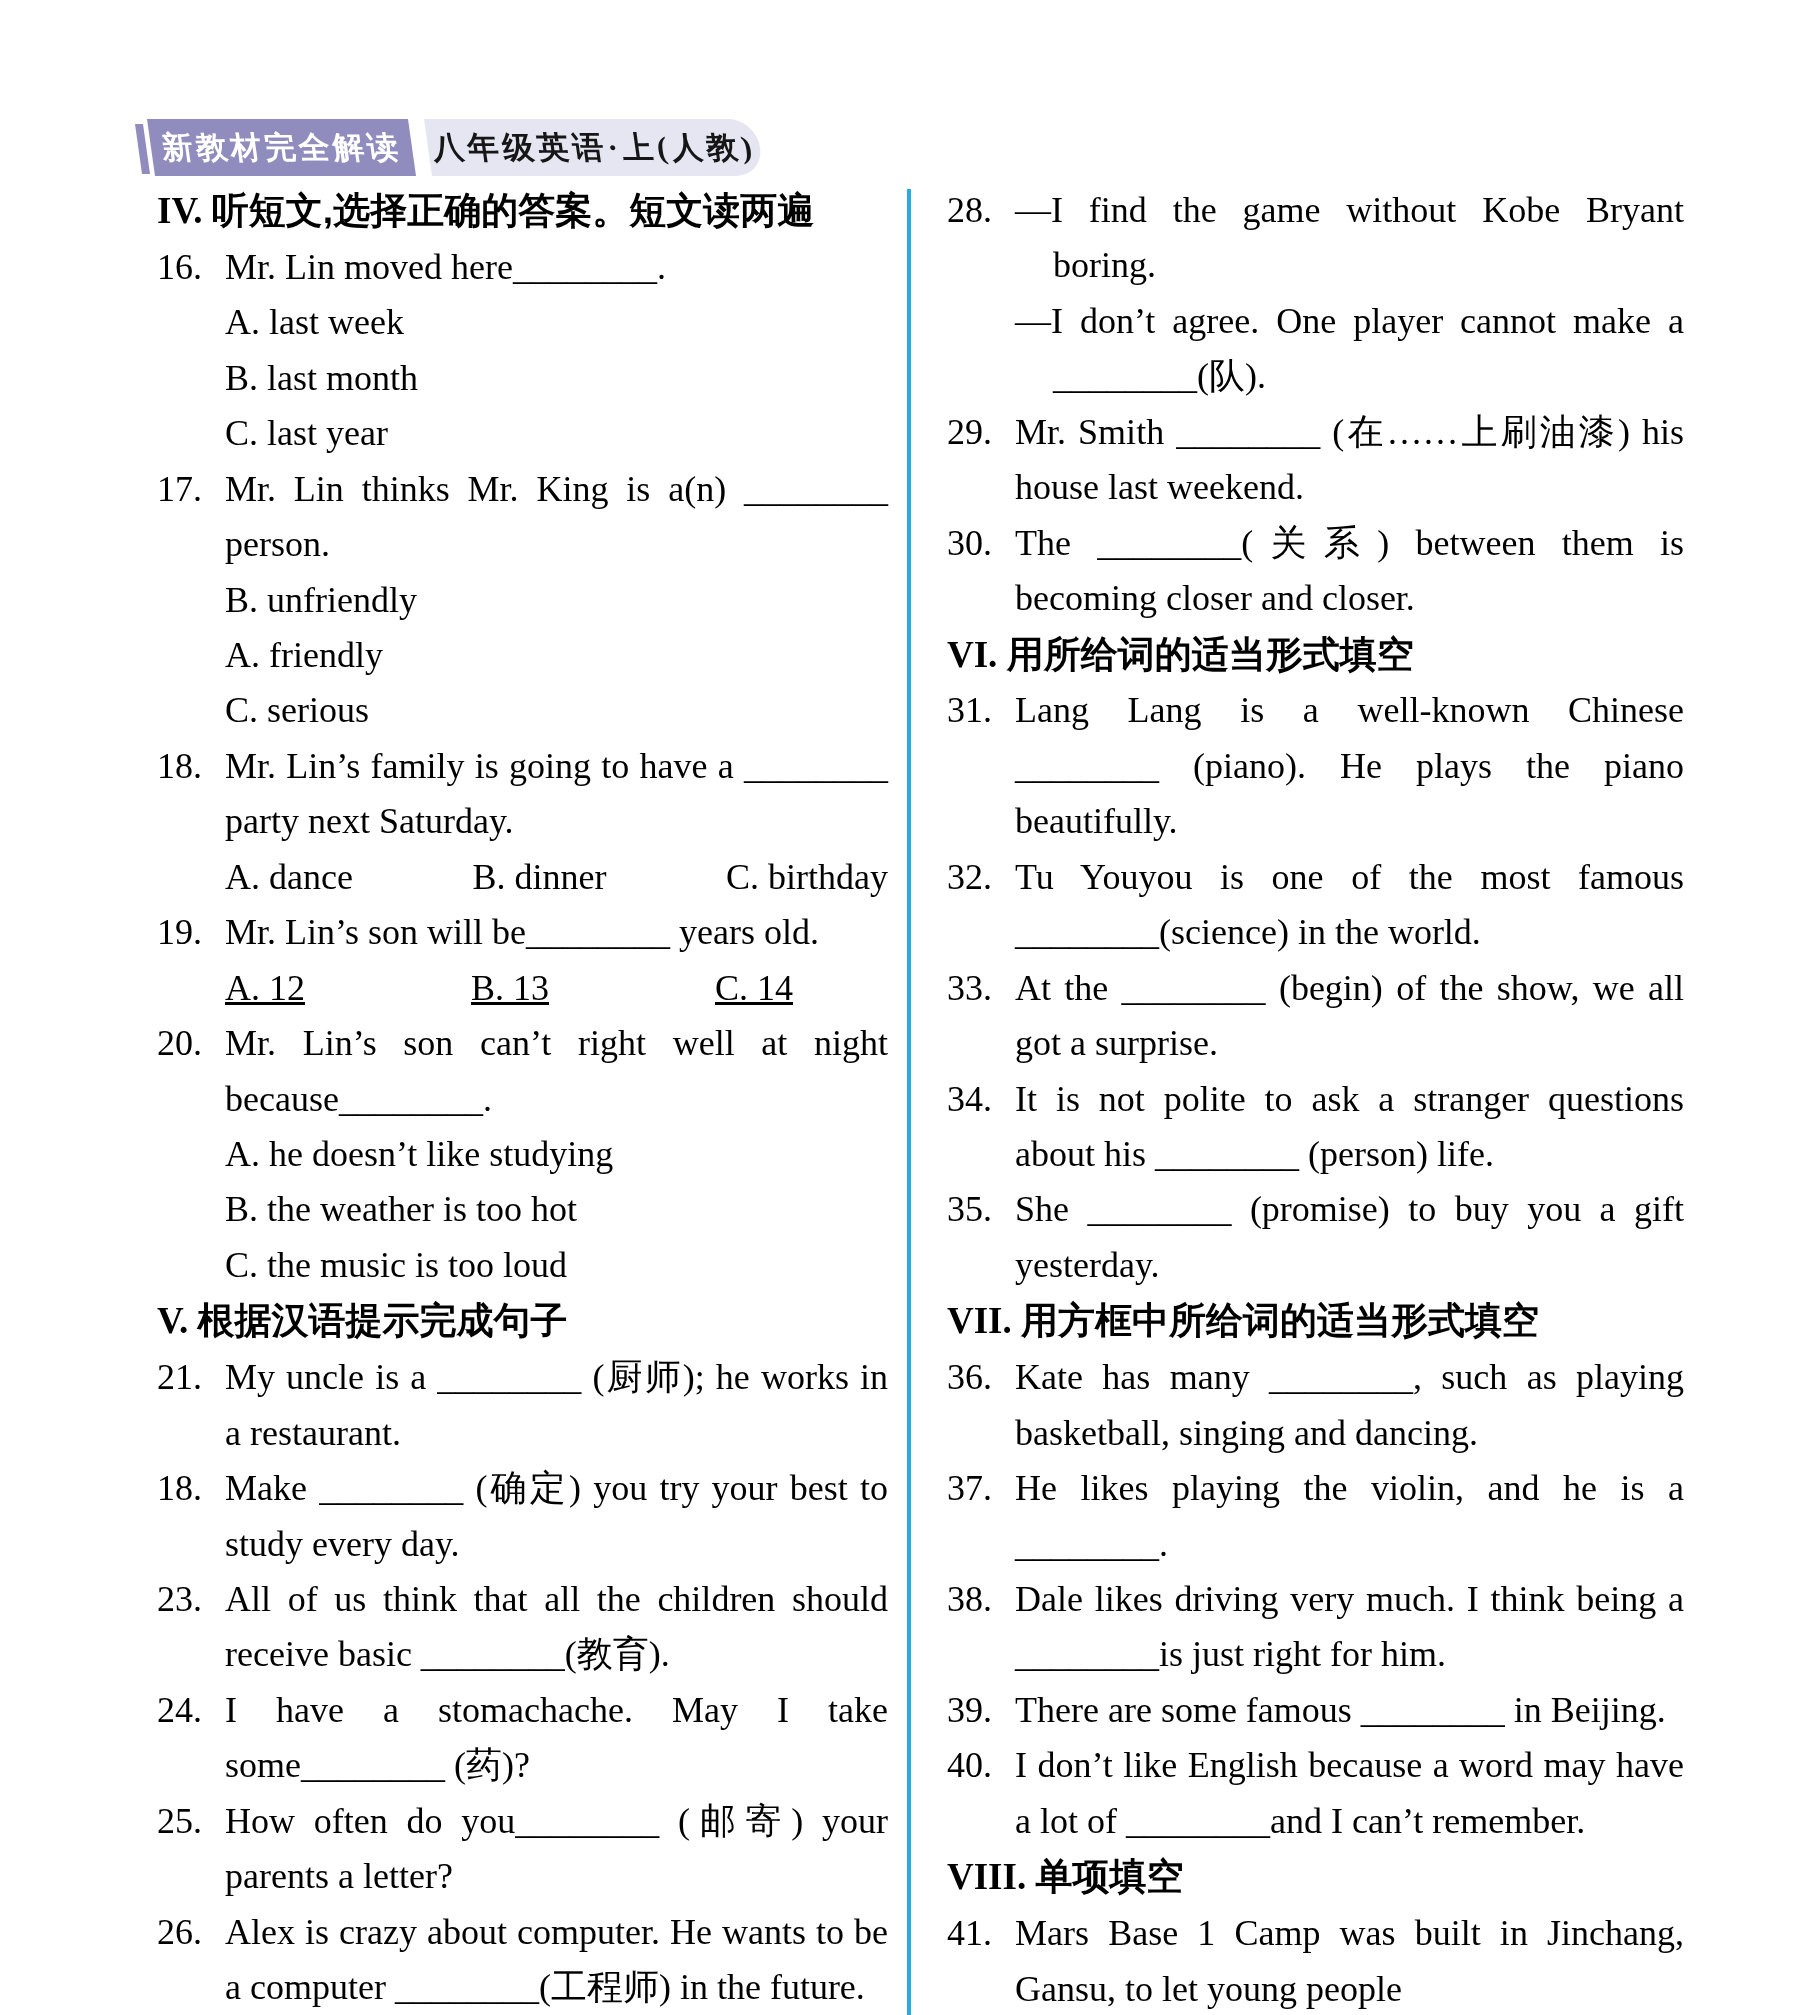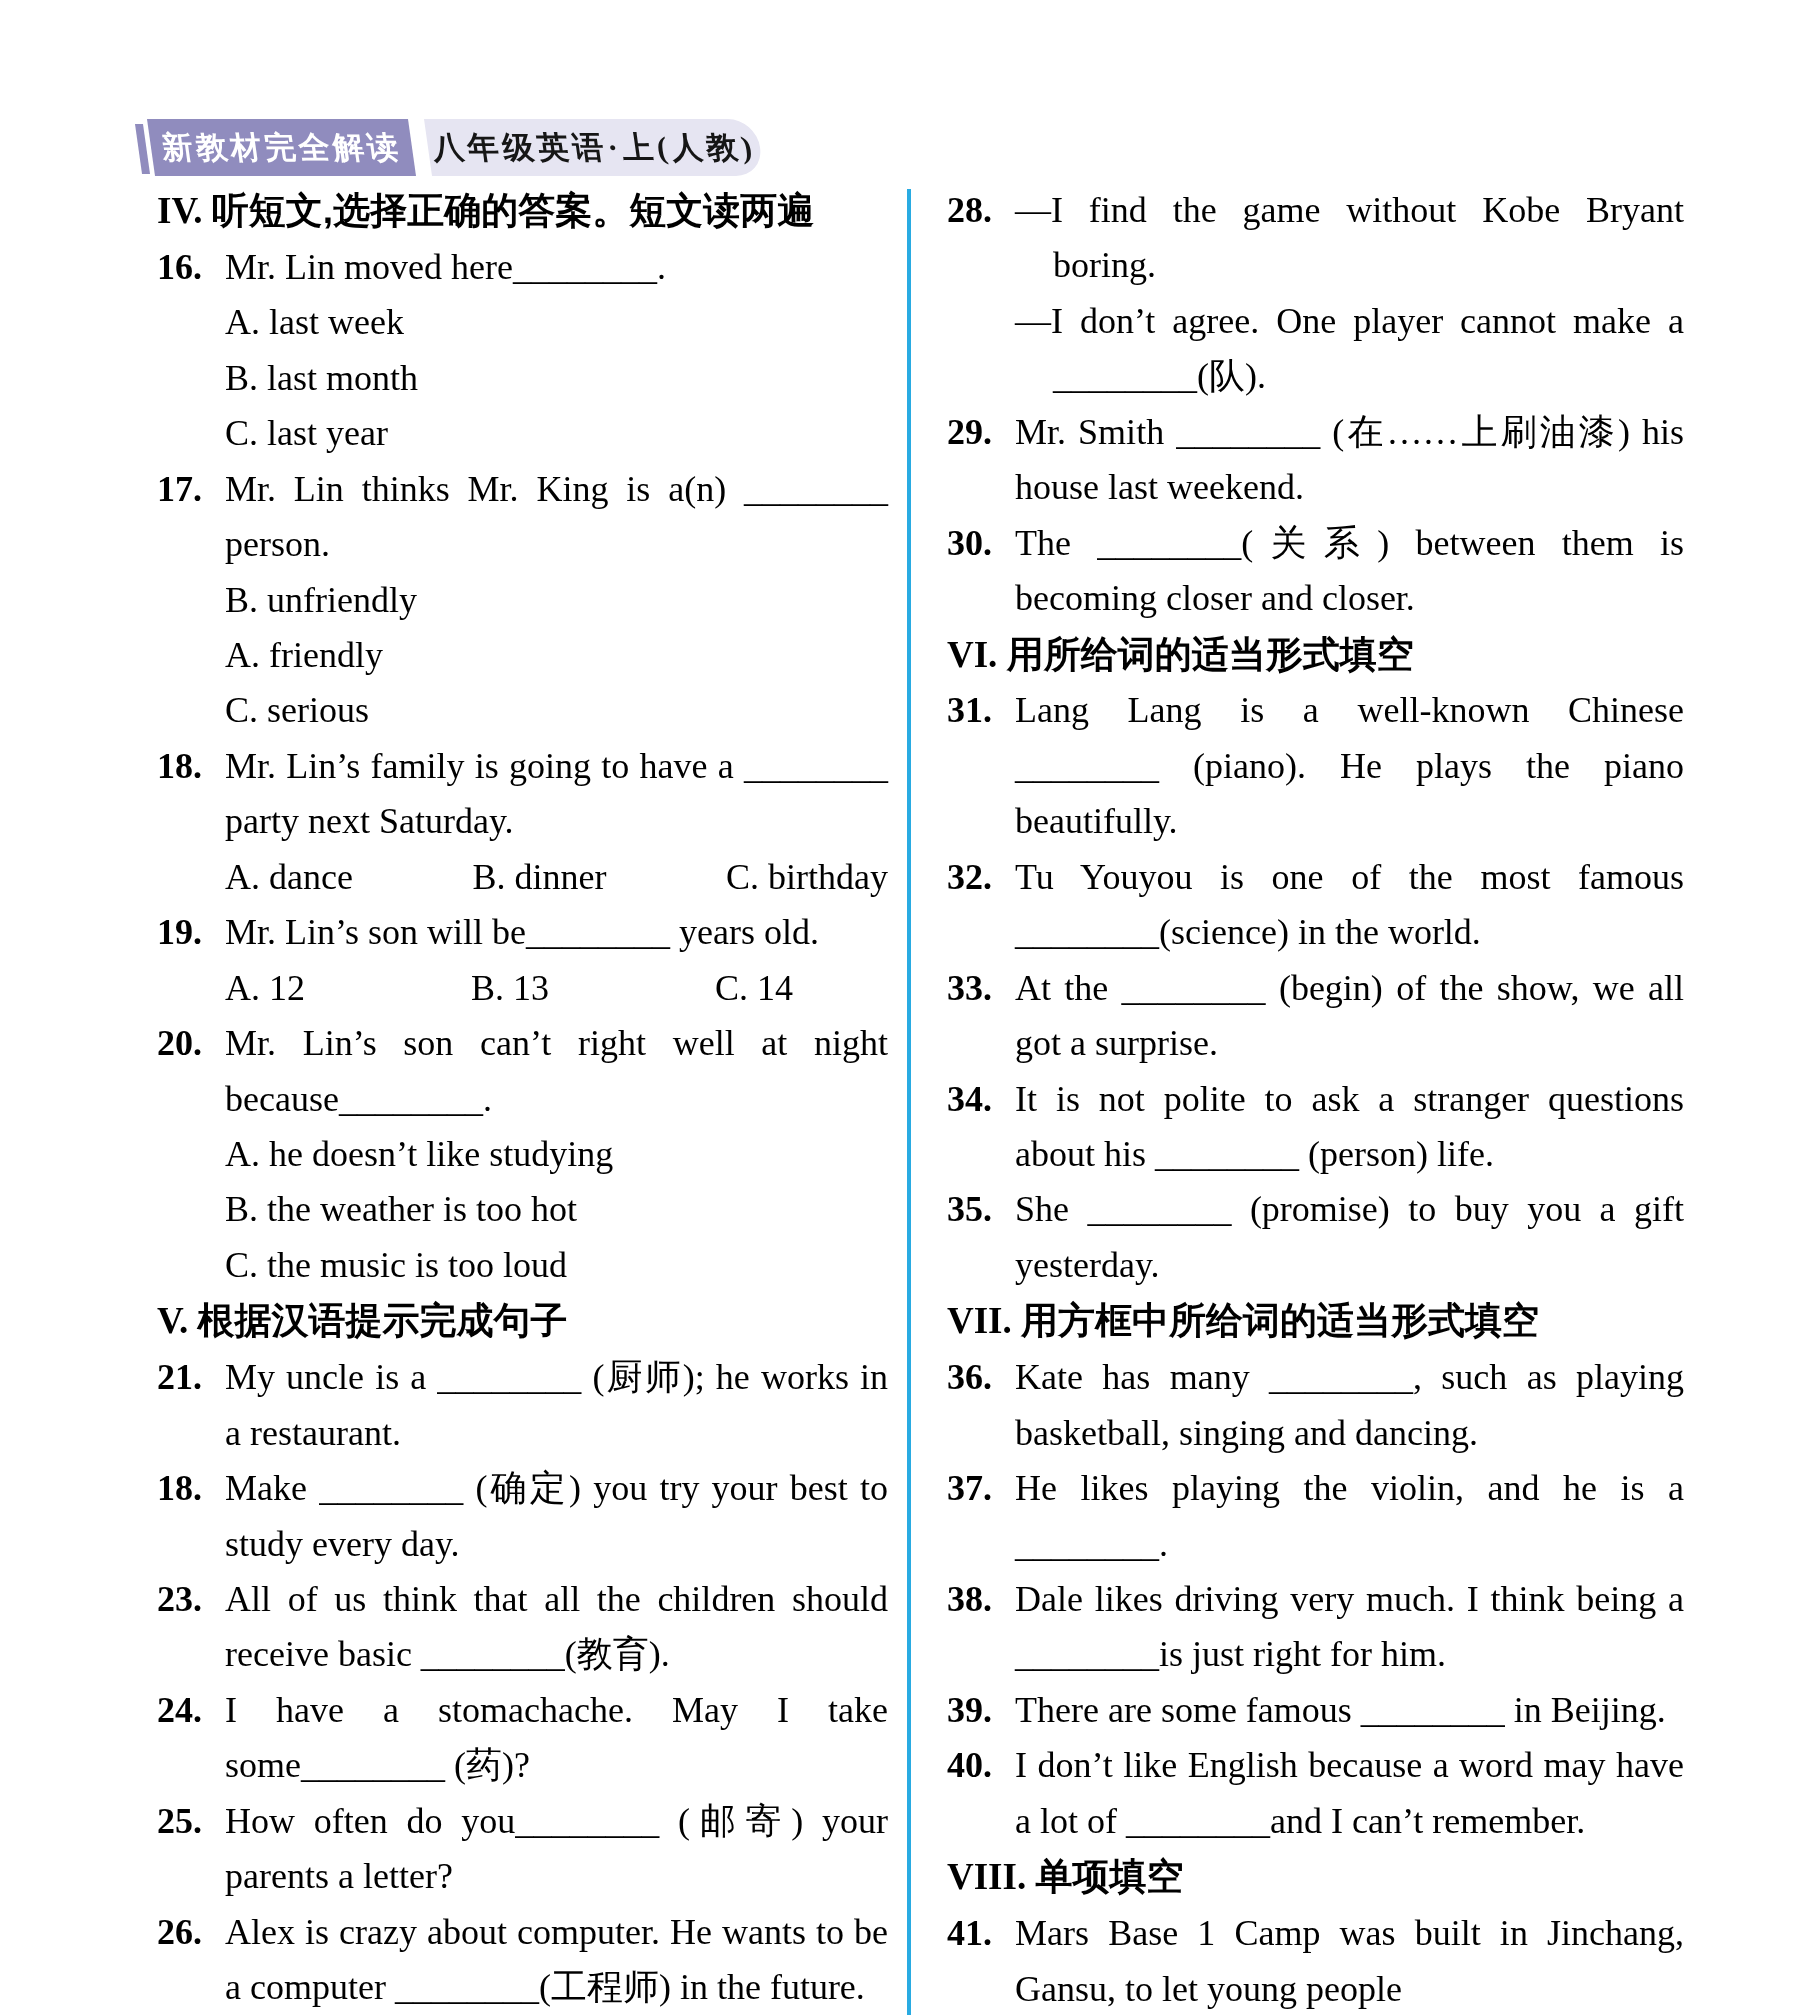--- a/index.html
+++ b/index.html
@@ -56,27 +56,27 @@
   .col-right { left: 947px; width: 737px; }
 
   .sec {
     margin: 0; font-size: 37px; font-weight: bold;
     line-height: 1.54; text-align: left;
   }
   .sec-num  { font-family: "Liberation Serif", "DejaVu Serif", serif; }
   .sec-title{ font-family: "Liberation Sans", "DejaVu Sans", sans-serif; }
 
   .q { display: flex; align-items: flex-start; }
-  .qnum { flex: 0 0 68px; font-weight: bold; }
+  .qnum { flex: 0 0 68px; font-weight: normal; }
   .qbody { flex: 1; min-width: 0; }
   p { margin: 0; }
   .qtext { text-align: justify; }
   .opt { text-align: left; }
   .opt-row { display: flex; justify-content: space-between; gap: 41px; }
-  .opt-row.narrow { padding-right: 95px; }
+  .opt-row.narrow { padding-right: 95px; text-decoration: underline; }
   .dialog { text-align: justify; padding-left: 38px; text-indent: -38px; }
 
   .word-box {
     border: 2px solid #000;
     width: max-content; max-width: 96%;
     padding: 2.4px 12px;
     margin: 8.9px 0 12px 0;
     text-align: left;
   }
 </style>

